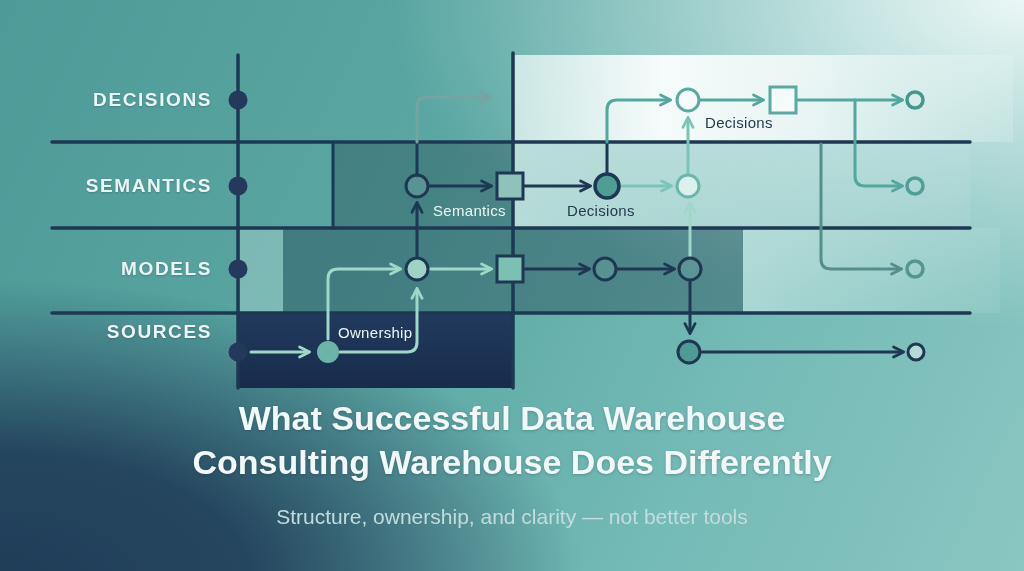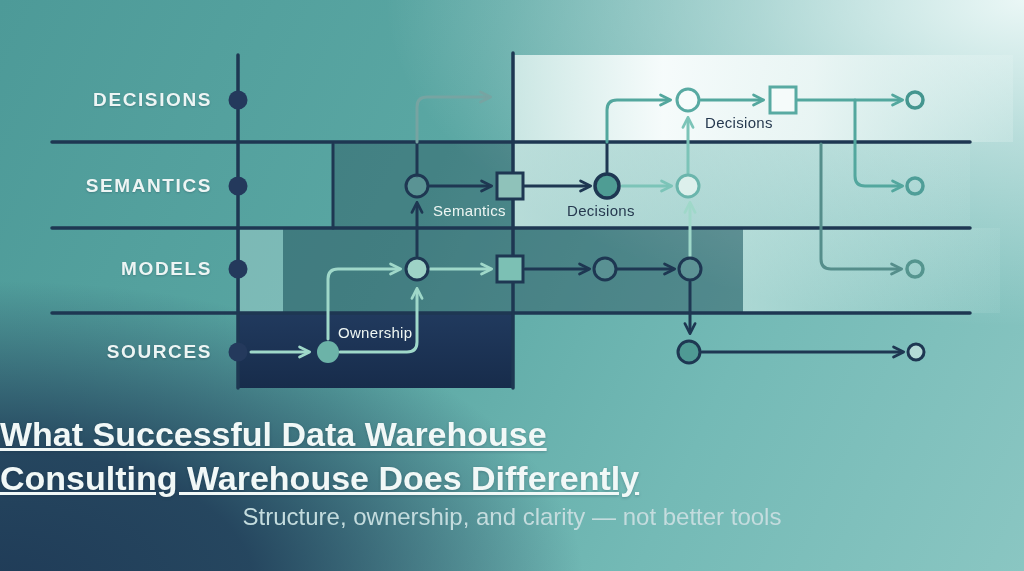--- a/index.html
+++ b/index.html
@@ -15,28 +15,27 @@
   .label{position:absolute;white-space:nowrap;}
   .row-label{
     left:0;width:212px;text-align:right;transform:translateY(-52%);
     font-size:19px;font-weight:700;letter-spacing:1.6px;color:#edf5f4;
     text-shadow:0 1px 2px rgba(20,40,60,0.25);
   }
   .node-label{font-size:15px;letter-spacing:0.3px;}
   .node-label.light{color:#eef6f3;}
   .node-label.dark{color:#26394f;}
   .title-block{
-    position:absolute;left:0;top:412px;width:1024px;text-align:left;
+    position:absolute;left:0;top:396px;width:1024px;text-align:center;
     color:#f1f8f7;font-weight:700;font-size:34px;line-height:44px;
     text-shadow:0 1px 3px rgba(15,35,55,0.25);
-    text-decoration:underline;
   }
   .subtitle{
     position:absolute;left:0;top:503px;width:1024px;text-align:center;
-    color:#c4dcde;font-weight:400;font-size:24px;line-height:28px;
+    color:#c4dcde;font-weight:400;font-size:21px;line-height:28px;
   }
 </style>
 </head>
 <body>
 
 <div class="stage">
 
   <svg class="diagram-svg" width="1024" height="571" viewBox="0 0 1024 571">
     <defs>
       <linearGradient id="gradDecisions" x1="0" y1="0" x2="1" y2="0">
@@ -151,21 +150,21 @@
 
       <circle cx="688" cy="100" r="11" fill="#f6fcfb" stroke="#58aaa2" stroke-width="3"></circle>
       <rect x="770" y="87" width="26" height="26" fill="rgba(246,252,251,0.9)" stroke="#58aaa2" stroke-width="3"></rect>
       <circle cx="915" cy="100" r="8" fill="none" stroke="#44968f" stroke-width="3.5"></circle>
     </g>
   </svg>
 
   <div class="label row-label" style="top:100px;">DECISIONS</div>
   <div class="label row-label" style="top:186px;">SEMANTICS</div>
   <div class="label row-label" style="top:269px;">MODELS</div>
-  <div class="label row-label" style="top:352px;">SOURCES</div>
+  <div class="label row-label" style="top:332px;">SOURCES</div>
 
   <div class="label node-label light" style="left:338px;top:324px;text-align:center;">Ownership</div>
   <div class="label node-label light" style="left:433px;top:202px;">Semantics</div>
   <div class="label node-label dark" style="left:567px;top:202px;">Decisions</div>
   <div class="label node-label dark" style="left:705px;top:114px;">Decisions</div>
 
   <div class="title-block">
     <div>What Successful Data Warehouse</div>
     <div>Consulting Warehouse Does Differently</div>
   </div>

